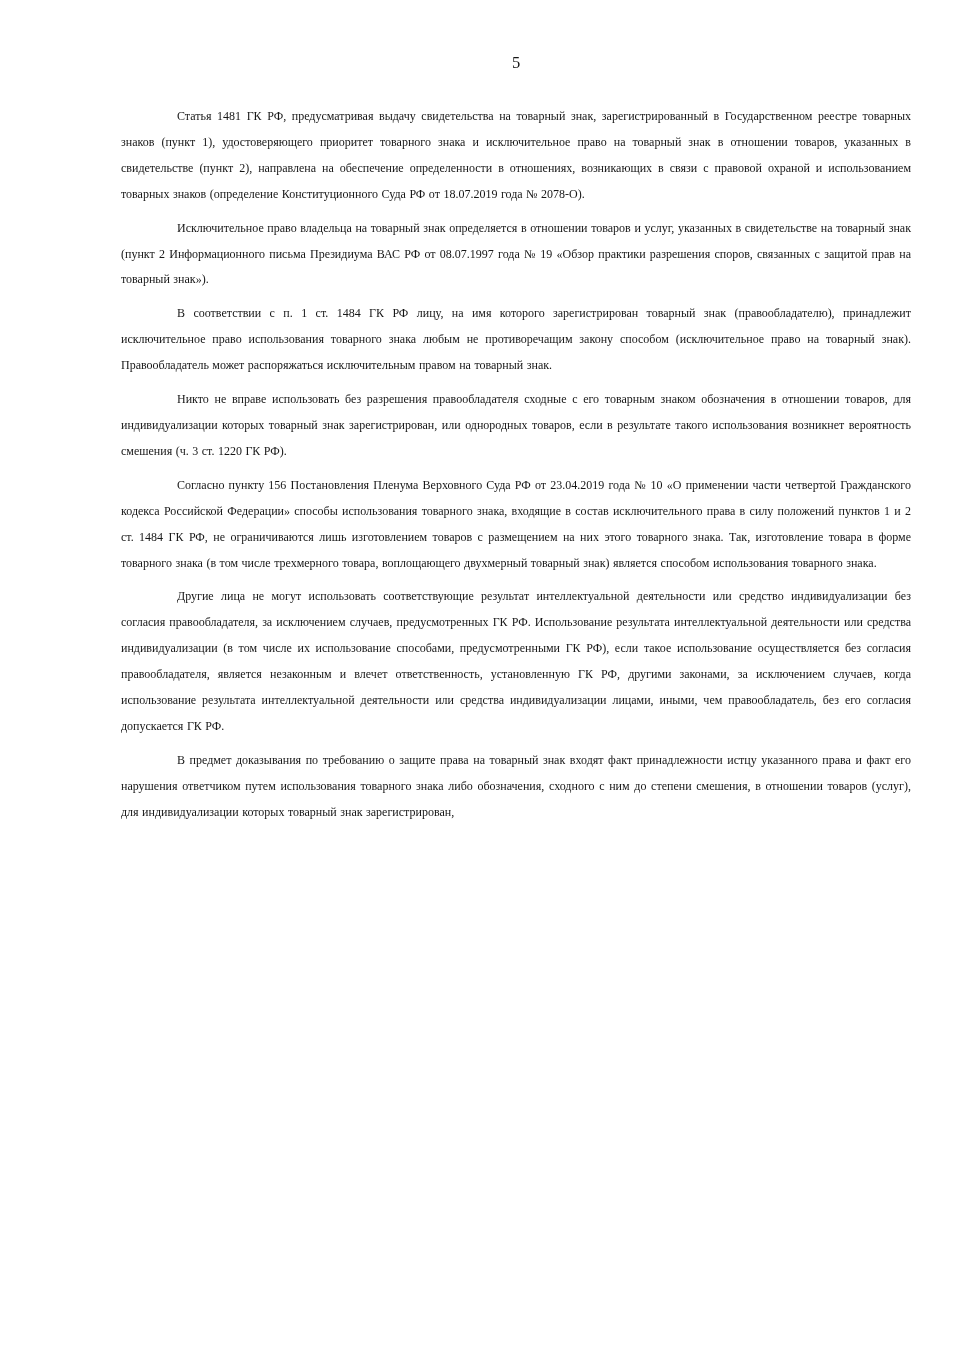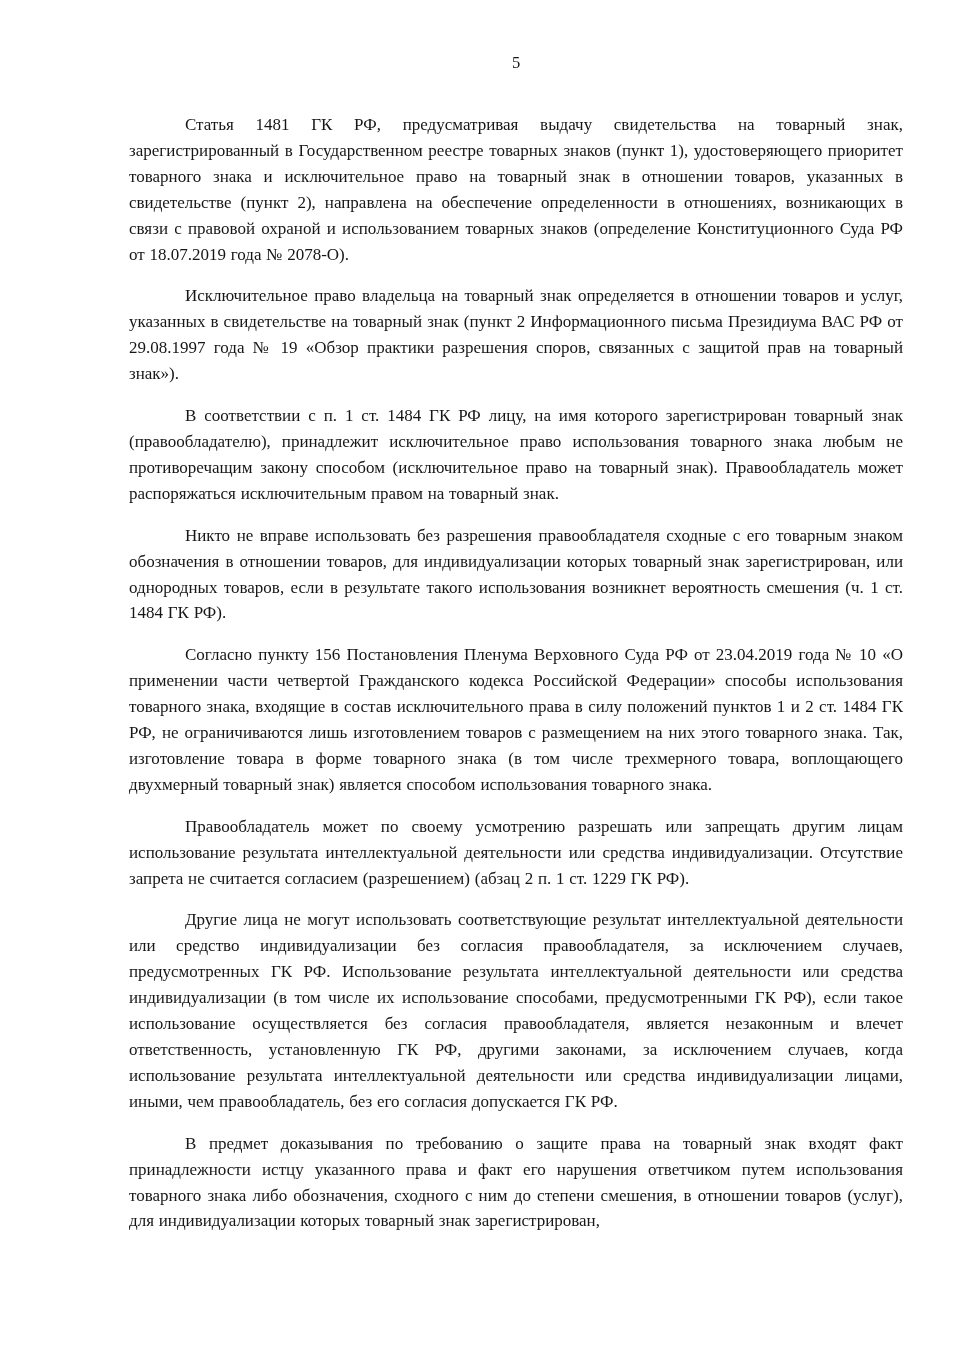--- a/index.html
+++ b/index.html
@@ -26,38 +26,37 @@
     font-size: 16.5px;
     line-height: 1.2;
   }
   .content {
     position: absolute;
     top: 96px;
     left: 113px;
     width: 806px;
   }
   .content p {
-    margin: 16px;
+    margin: 8px;
     padding: 0;
-    font-size: 17px;
+    font-size: 12px;
     line-height: 25.9px;
     text-align: justify;
     text-indent: 56px;
     word-spacing: 0.5px;
   }
 </style>
 </head>
 <body>
 
 <div class="page">
   <div class="page-number">5</div>
 
   <div class="content">
     <p>Статья 1481 ГК РФ, предусматривая выдачу свидетельства на товарный знак, зарегистрированный в Государственном реестре товарных знаков (пункт 1), удостоверяющего приоритет товарного знака и исключительное право на товарный знак в отношении товаров, указанных в свидетельстве (пункт 2), направлена на обеспечение определенности в отношениях, возникающих в связи с правовой охраной и использованием товарных знаков (определение Конституционного Суда РФ от 18.07.2019 года № 2078-О).</p>
-    <p>Исключительное право владельца на товарный знак определяется в отношении товаров и услуг, указанных в свидетельстве на товарный знак (пункт 2 Информационного письма Президиума ВАС РФ от 29.08.1997 года № 19 «Обзор практики разрешения споров, связанных с защитой прав на товарный знак»).</p>
+    <p>Исключительное право владельца на товарный знак определяется в отношении товаров и услуг, указанных в свидетельстве на товарный знак (пункт 2 Информационного письма Президиума ВАС РФ от 08.07.1997 года № 19 «Обзор практики разрешения споров, связанных с защитой прав на товарный знак»).</p>
     <p>В соответствии с п. 1 ст. 1484 ГК РФ лицу, на имя которого зарегистрирован товарный знак (правообладателю), принадлежит исключительное право использования товарного знака любым не противоречащим закону способом (исключительное право на товарный знак). Правообладатель может распоряжаться исключительным правом на товарный знак.</p>
-    <p>Никто не вправе использовать без разрешения правообладателя сходные с его товарным знаком обозначения в отношении товаров, для индивидуализации которых товарный знак зарегистрирован, или однородных товаров, если в результате такого использования возникнет вероятность смешения (ч. 1 ст. 1484 ГК РФ).</p>
+    <p>Никто не вправе использовать без разрешения правообладателя сходные с его товарным знаком обозначения в отношении товаров, для индивидуализации которых товарный знак зарегистрирован, или однородных товаров, если в результате такого использования возникнет вероятность смешения (ч. 3 ст. 1220 ГК РФ).</p>
     <p>Согласно пункту 156 Постановления Пленума Верховного Суда РФ от 23.04.2019 года № 10 «О применении части четвертой Гражданского кодекса Российской Федерации» способы использования товарного знака, входящие в состав исключительного права в силу положений пунктов 1 и 2 ст. 1484 ГК РФ, не ограничиваются лишь изготовлением товаров с размещением на них этого товарного знака. Так, изготовление товара в форме товарного знака (в том числе трехмерного товара, воплощающего двухмерный товарный знак) является способом использования товарного знака.</p>
-    <p>Правообладатель может по своему усмотрению разрешать или запрещать другим лицам использование результата интеллектуальной деятельности или средства индивидуализации. Отсутствие запрета не считается согласием (разрешением) (абзац 2 п. 1 ст. 1229 ГК РФ).</p>
     <p>Другие лица не могут использовать соответствующие результат интеллектуальной деятельности или средство индивидуализации без согласия правообладателя, за исключением случаев, предусмотренных ГК РФ. Использование результата интеллектуальной деятельности или средства индивидуализации (в том числе их использование способами, предусмотренными ГК РФ), если такое использование осуществляется без согласия правообладателя, является незаконным и влечет ответственность, установленную ГК РФ, другими законами, за исключением случаев, когда использование результата интеллектуальной деятельности или средства индивидуализации лицами, иными, чем правообладатель, без его согласия допускается ГК РФ.</p>
     <p>В предмет доказывания по требованию о защите права на товарный знак входят факт принадлежности истцу указанного права и факт его нарушения ответчиком путем использования товарного знака либо обозначения, сходного с ним до степени смешения, в отношении товаров (услуг), для индивидуализации которых товарный знак зарегистрирован,</p>
   </div>
 </div>
 
 </body></html>

